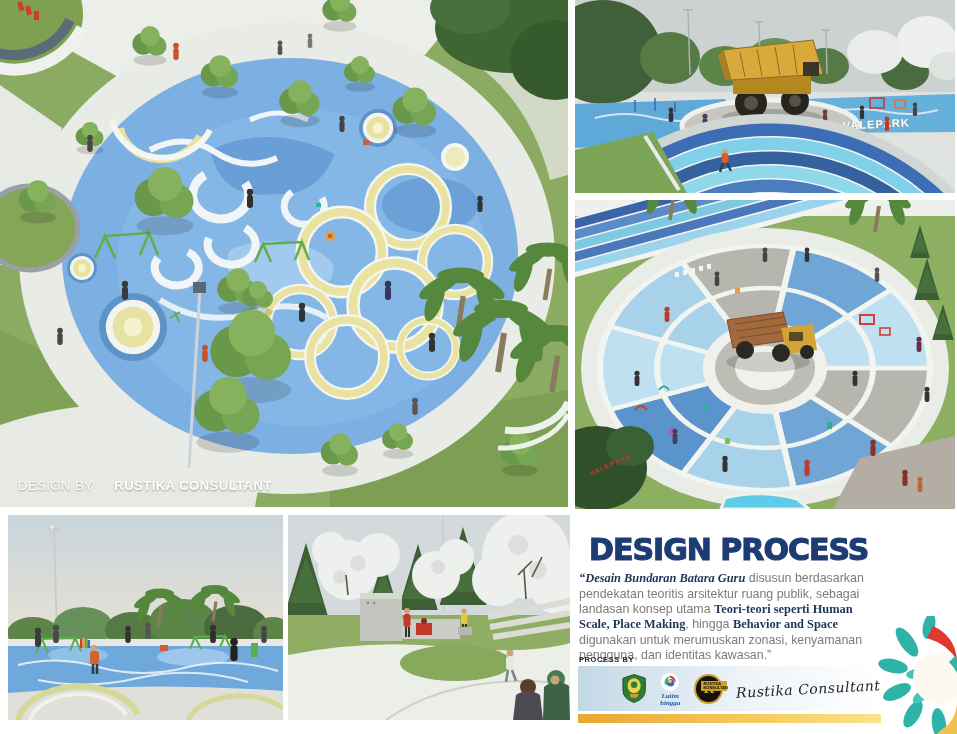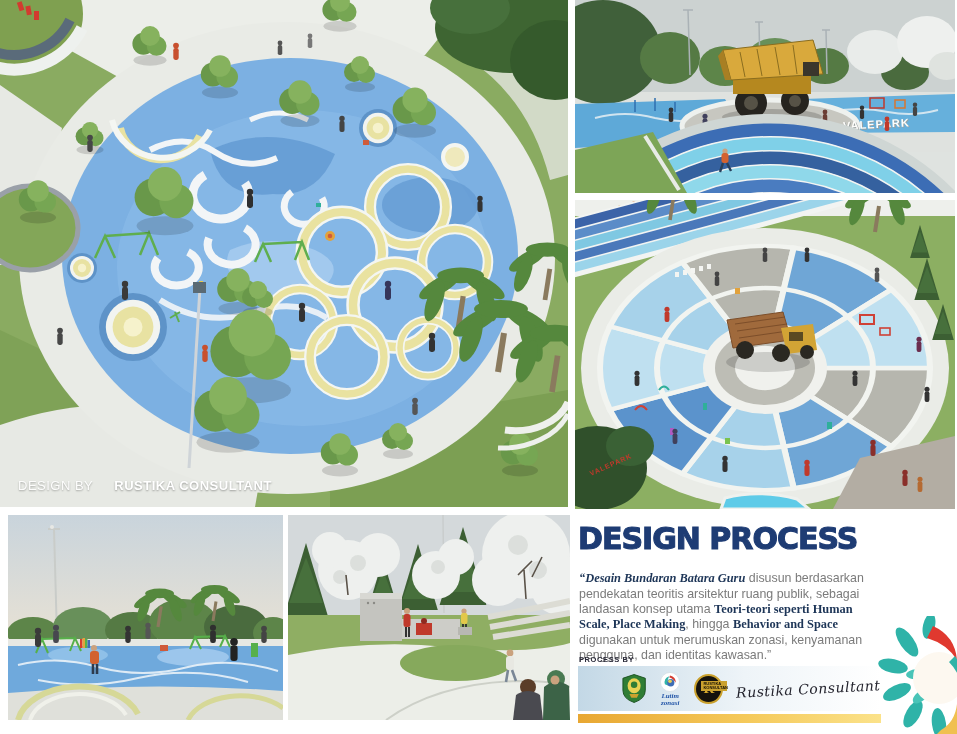--- a/index.html
+++ b/index.html
@@ -13,21 +13,21 @@
   .p-mr{left:575px;top:200px;width:380px;height:309px;}
   .p-bl{left:8px;top:515px;width:275px;height:205px;}
   .p-bm{left:288px;top:515px;width:282px;height:205px;}
   
   .credit{position:absolute;left:18px;bottom:14px;color:#ffffff;font-size:13px;
           letter-spacing:.5px;text-shadow:0 1px 2px rgba(0,0,0,.35);white-space:nowrap;}
   .credit .pre{font-weight:400;opacity:.92;margin-right:21px;}
   .credit .name{font-weight:700;}
   
   .design-block{position:absolute;left:578px;top:515px;width:379px;height:219px;}
-  .dp-heading{margin:0;position:absolute;left:0;top:6px;font-size:30px;font-weight:800;
+  .dp-heading{margin:11px;position:absolute;left:0;top:6px;font-size:30px;font-weight:800;
               color:#1e3c74;-webkit-text-stroke:1.1px #1e3c74;letter-spacing:-1px;
               font-family:"DejaVu Sans",sans-serif;}
   .dp-para{position:absolute;left:1px;top:44px;width:307px;font-size:12.4px;line-height:15.3px;
            color:#7b7b7b;font-family:"Liberation Sans",sans-serif;}
   .dp-para .q{font-family:"Liberation Serif",serif;font-style:italic;font-weight:700;color:#1d3557;}
   .dp-para .b{font-family:"Liberation Serif",serif;font-weight:700;color:#1d3557;}
   .dp-prepared{position:absolute;left:1px;top:140px;font-size:7.5px;font-weight:700;
                color:#2b2b3a;letter-spacing:.6px;}
   .logo-band{position:absolute;left:0;top:151px;width:303px;height:45px;
              background:linear-gradient(90deg,#c3d8e6,#eef4f8 55%,#ffffff);
@@ -598,21 +598,21 @@
       </svg>
       <div class="lutim">
         <svg width="22" height="22" viewBox="0 0 30 30">
           <circle cx="15" cy="15" r="13" fill="#ffffff" stroke="#d5dde2" stroke-width="1"></circle>
           <path d="M8,18 Q6,10 14,7 Q10,14 13,20 Z" fill="#2fb3a8"></path>
           <path d="M15,6 Q23,8 23,16 Q19,10 14,9 Z" fill="#d63c2f"></path>
           <circle cx="16" cy="16" r="5" fill="#3f6db5"></circle>
           <circle cx="15" cy="14" r="2.5" fill="#e8d253"></circle>
         </svg>
         <span class="lutim-caption">Lutim</span>
-        <span class="lutim-caption">zonasi</span>
+        <span class="lutim-caption">hingga</span>
       </div>
       <div class="monogram">
         <span class="r">R</span>
         <span class="tag">RUSTIKA KONSULTAN</span>
       </div>
       <div class="signature">Rustika Consultant</div>
     </div>
     <div class="gold-bar"></div>
   </div>
 

